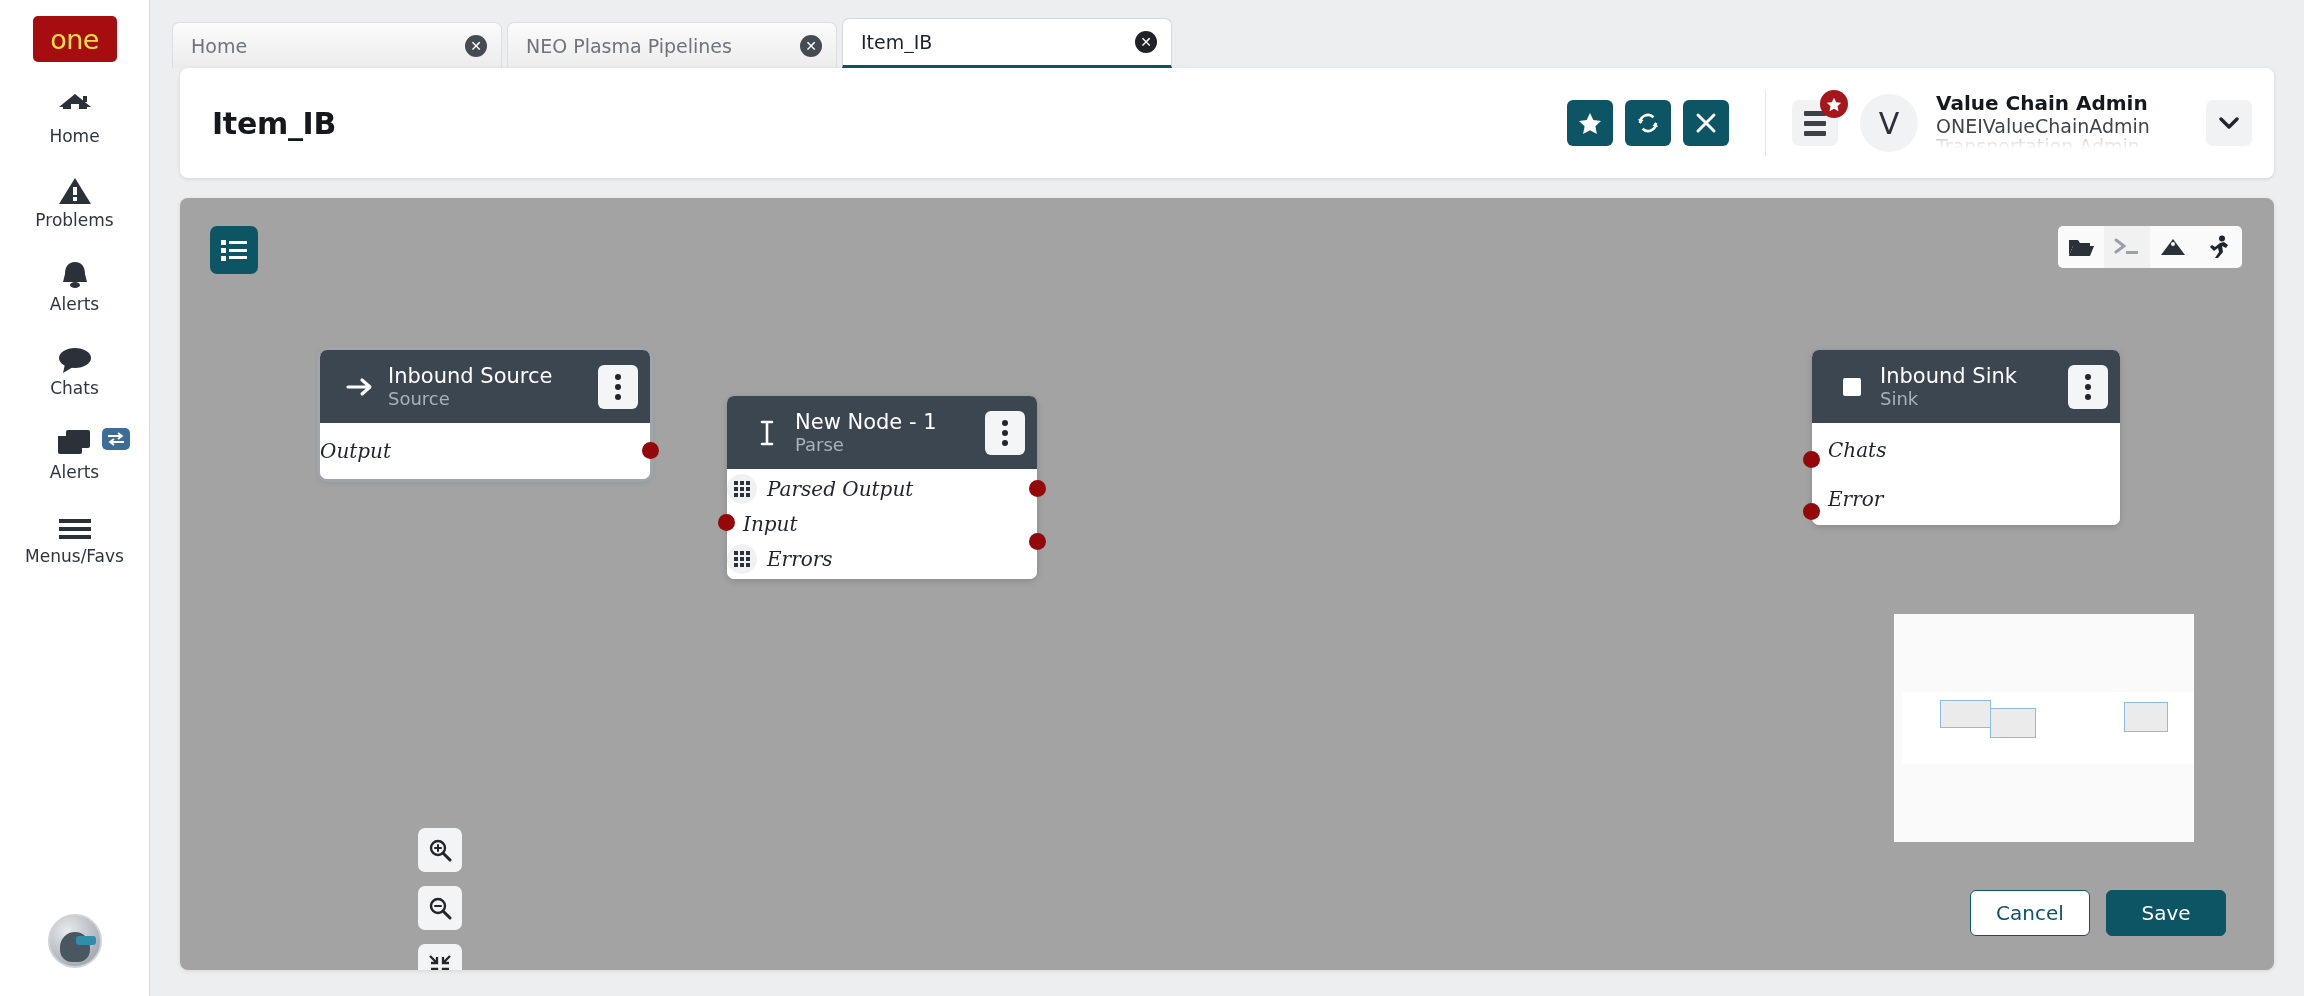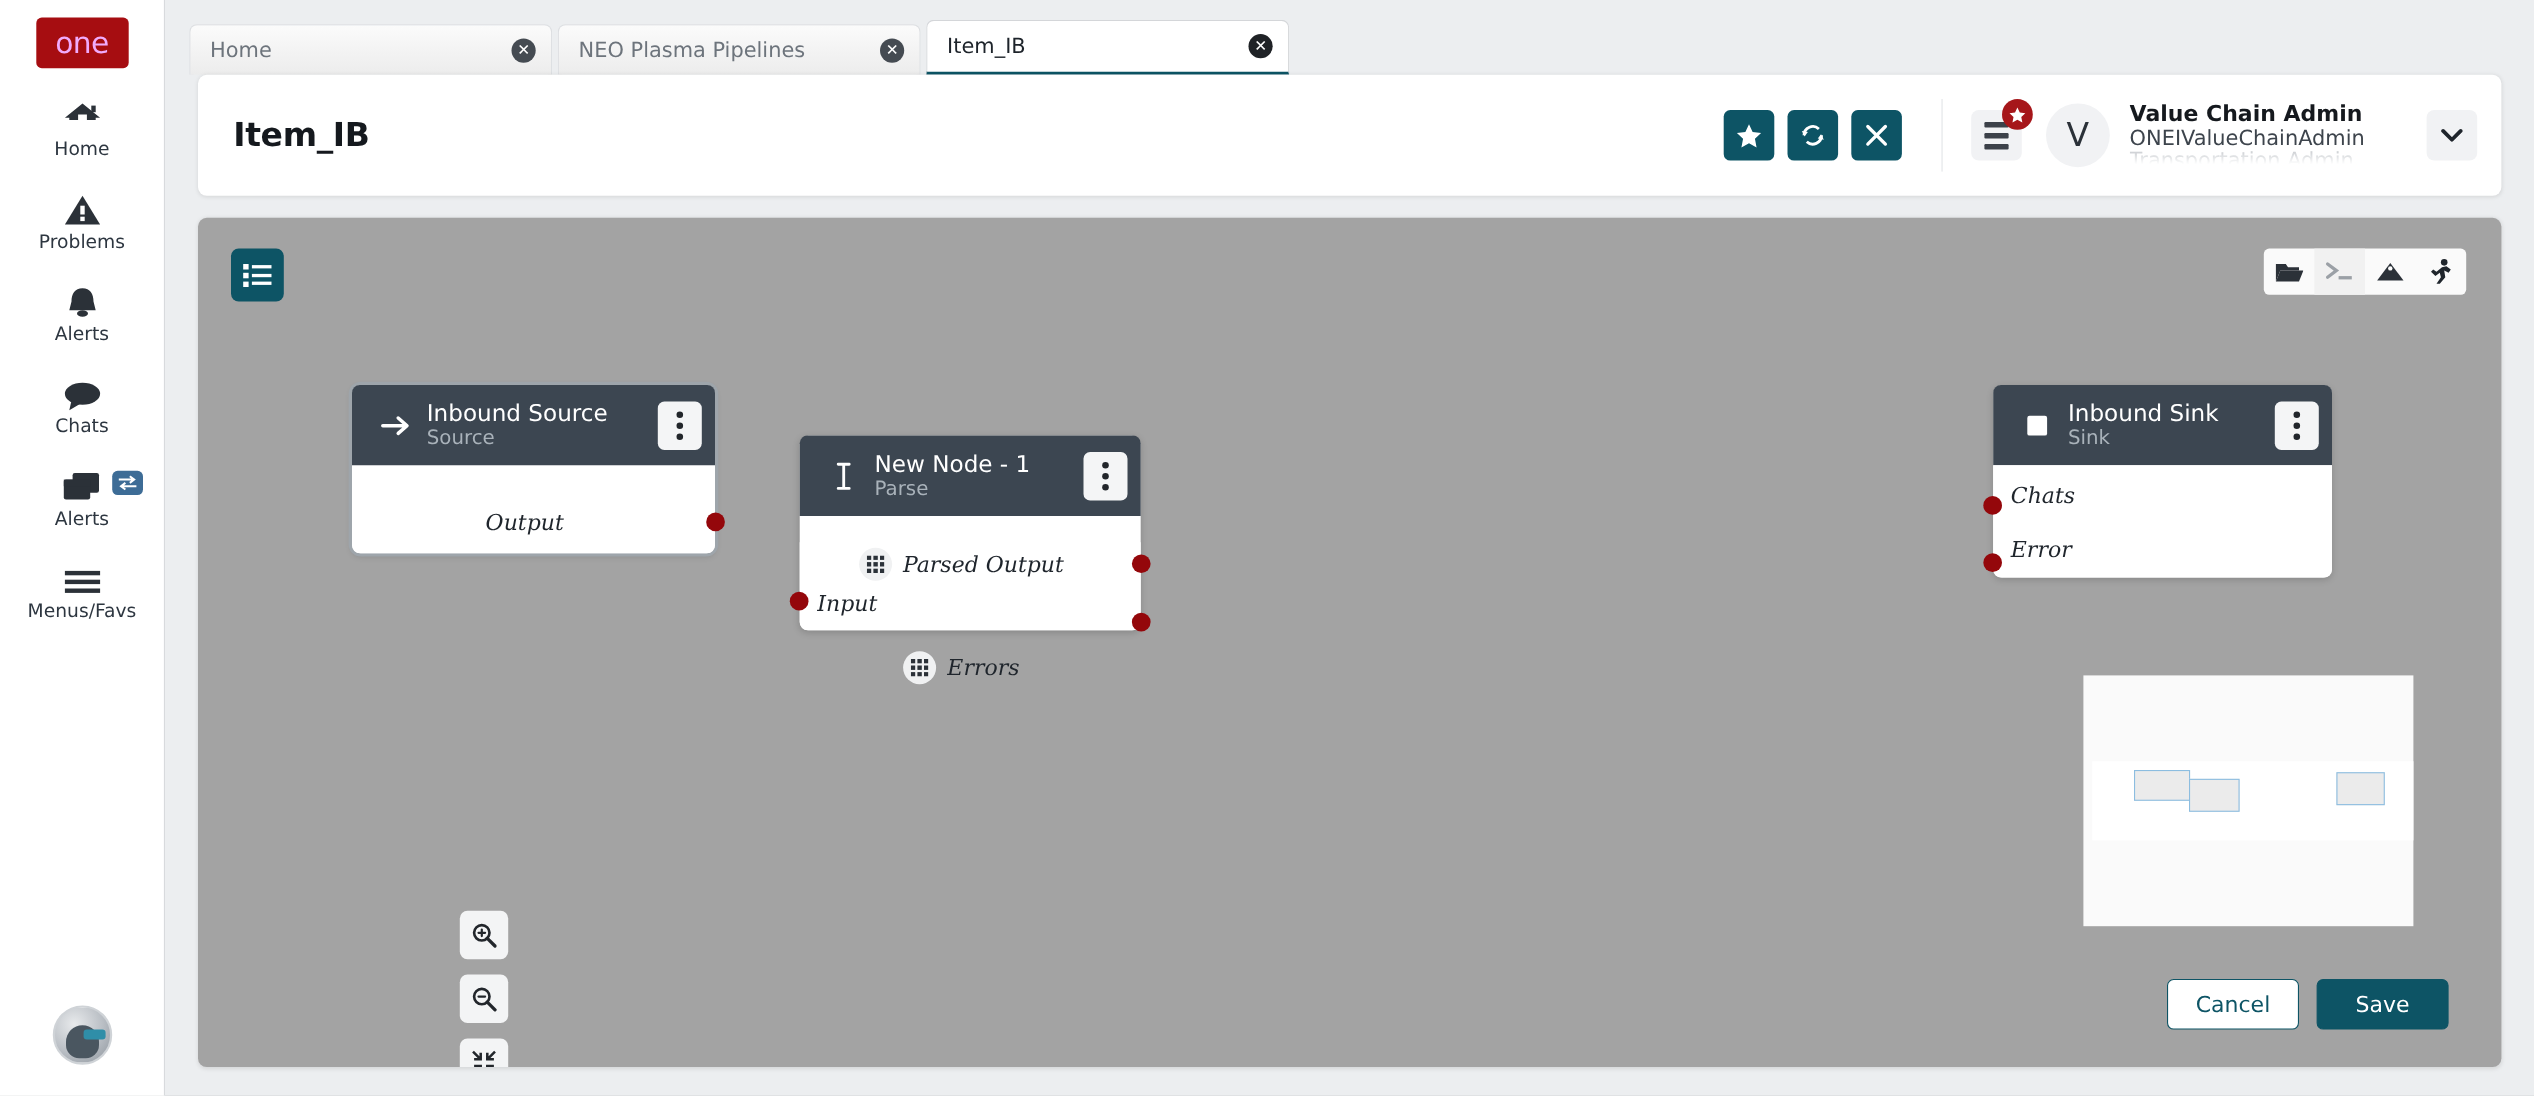--- a/index.html
+++ b/index.html
@@ -20,21 +20,21 @@
     z-index: 30;
   }
   #brand-logo {
     margin-top: 16px;
     width: 84px; height: 46px;
     background: #a60d11;
     border-radius: 5px;
     display: flex; align-items: center; justify-content: center;
   }
   #brand-logo span {
-    color: #f0abfc; font-size: 27px; font-weight: 400;
+    color: #fde047; font-size: 27px; font-weight: 400;
     letter-spacing: -0.5px;
     font-family: "DejaVu Sans", sans-serif;
   }
   .nav-item {
     margin-top: 26px;
     width: 150px;
     display: flex; flex-direction: column; align-items: center;
     position: relative;
     cursor: pointer;
   }
@@ -255,21 +255,21 @@
   }
   .node-kebab {
     width: 40px; height: 44px;
     background: #f4f5f6; border-radius: 6px;
     display: flex; flex-direction: column; align-items: center; justify-content: center;
     gap: 4px; cursor: pointer; flex-shrink: 0;
   }
   .node-kebab b { width: 6px; height: 6px; border-radius: 50%; background: #22262b; display:block; }
   .node-body { position: relative; background: #fff; border-radius: 0 0 7px 7px; }
   .port-row { display: flex; align-items: center; height: 38px; position: relative; }
-  .port-row.right { justify-content: center; padding-right: 16px; margin-top: 24px; }
+  .port-row.right { justify-content: flex-start; padding-right: 16px; }
   .port-row.left { justify-content: flex-start; padding-left: 16px; }
   .port-label {
     font-size: 20px; font-style: italic; color: #1f252c;
     font-family: "DejaVu Serif", serif;
     white-space: nowrap;
   }
   .port-grid {
     width: 30px; height: 30px; border-radius: 50%;
     background: #f0f1f2;
     display: flex; align-items: center; justify-content: center;
@@ -575,21 +575,21 @@
       <div class="node-titles">
         <div class="node-title">New Node - 1</div>
         <div class="node-sub">Parse</div>
       </div>
       <div class="node-kebab">
           <b></b>
           <b></b>
           <b></b>
         </div>
     </div>
-    <div class="node-body" style="height:80px;">
+    <div class="node-body" style="height:110px;">
       <div class="port-row right" style="height:40px;">
         <span class="port-grid">
           <svg width="16" height="16" viewBox="0 0 16 16">
               <rect x="0" y="0" width="4" height="4" fill="#2b3138"></rect>
               <rect x="6" y="0" width="4" height="4" fill="#2b3138"></rect>
               <rect x="12" y="0" width="4" height="4" fill="#2b3138"></rect>
               <rect x="0" y="6" width="4" height="4" fill="#2b3138"></rect>
               <rect x="6" y="6" width="4" height="4" fill="#2b3138"></rect>
               <rect x="12" y="6" width="4" height="4" fill="#2b3138"></rect>
               <rect x="0" y="12" width="4" height="4" fill="#2b3138"></rect>

